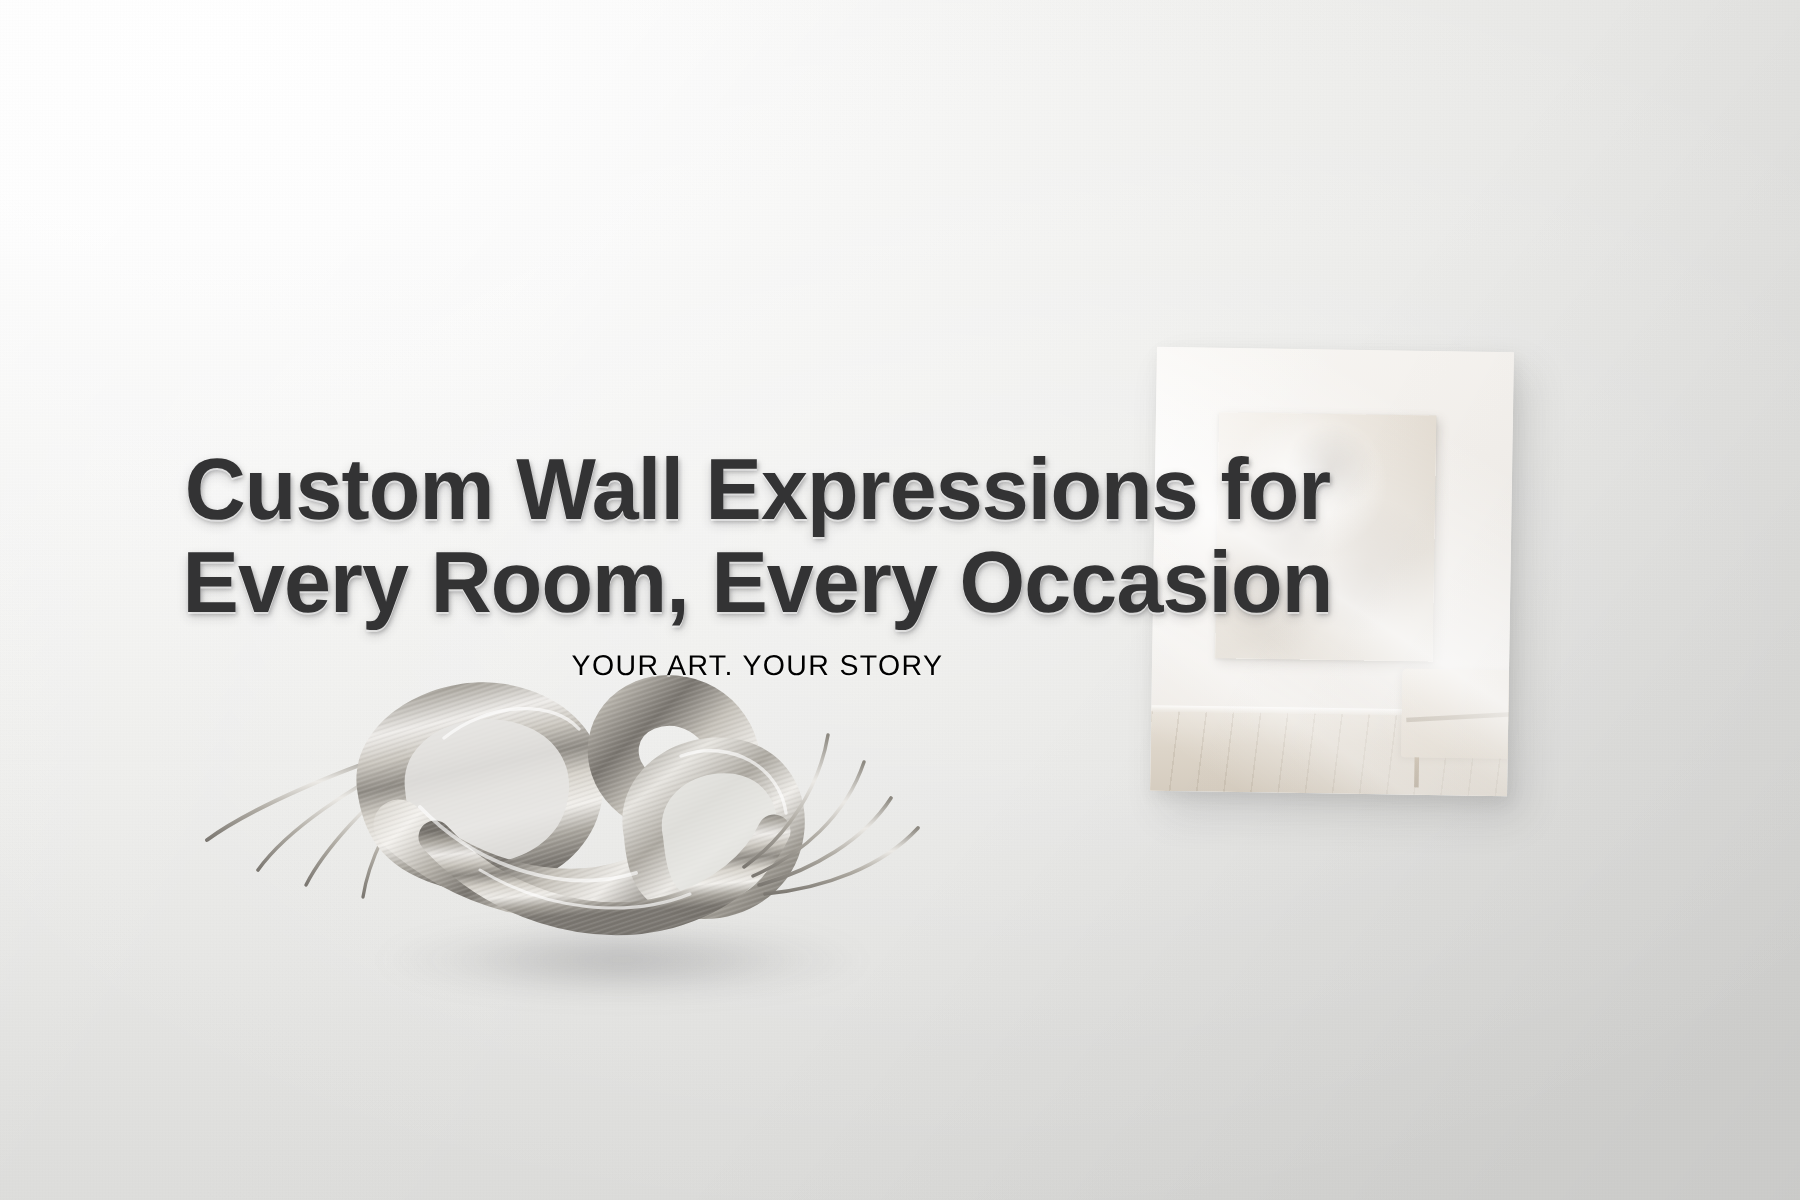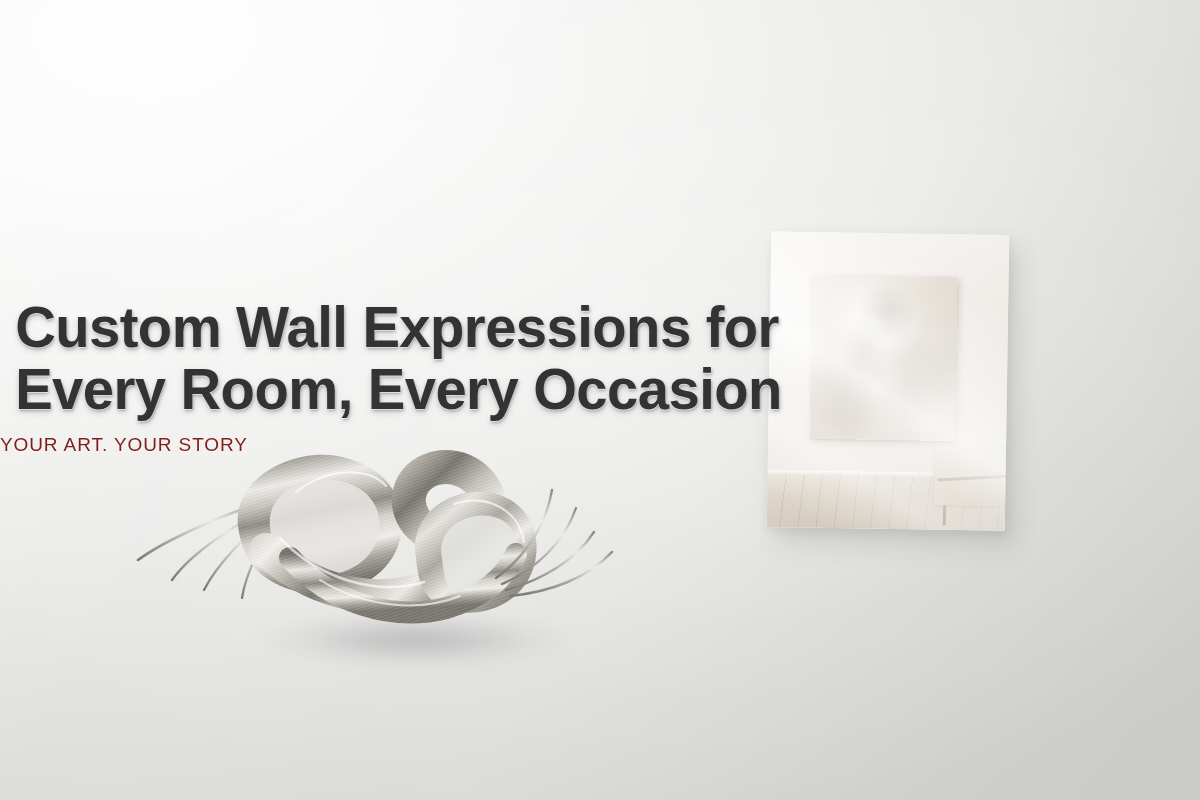--- a/index.html
+++ b/index.html
@@ -58,21 +58,21 @@
       repeating-linear-gradient(90deg, rgba(0,0,0,0.010) 0 1px, rgba(255,255,255,0.010) 1px 2px);
   }
 
   
   .headline {
     position: absolute;
     left: 0;
     top: 296px;
     width: 1010px;
     z-index: 40;
-    text-align: left;
+    text-align: center;
     pointer-events: none;
   }
   .headline-line {
     display: block;
     font-family: "Liberation Sans", sans-serif;
     font-weight: 700;
     font-size: 58px;
     line-height: 62px;
     letter-spacing: -0.6px;
     color: #333334;
@@ -85,21 +85,21 @@
     transform-origin: center;
   }
   .subtitle {
     display: block;
     margin-top: 14px;
     font-family: "Liberation Sans", sans-serif;
     font-weight: 400;
     font-size: 19px;
     line-height: 22px;
     letter-spacing: 0.9px;
-    color: #7f1d1d;
+    color: #000000;
     white-space: nowrap;
     text-shadow: 0 1px 0 rgba(255,255,255,0.45);
   }
 
   
   .photo-panel {
     position: absolute;
     left: 769px;
     top: 233px;
     width: 238px;

